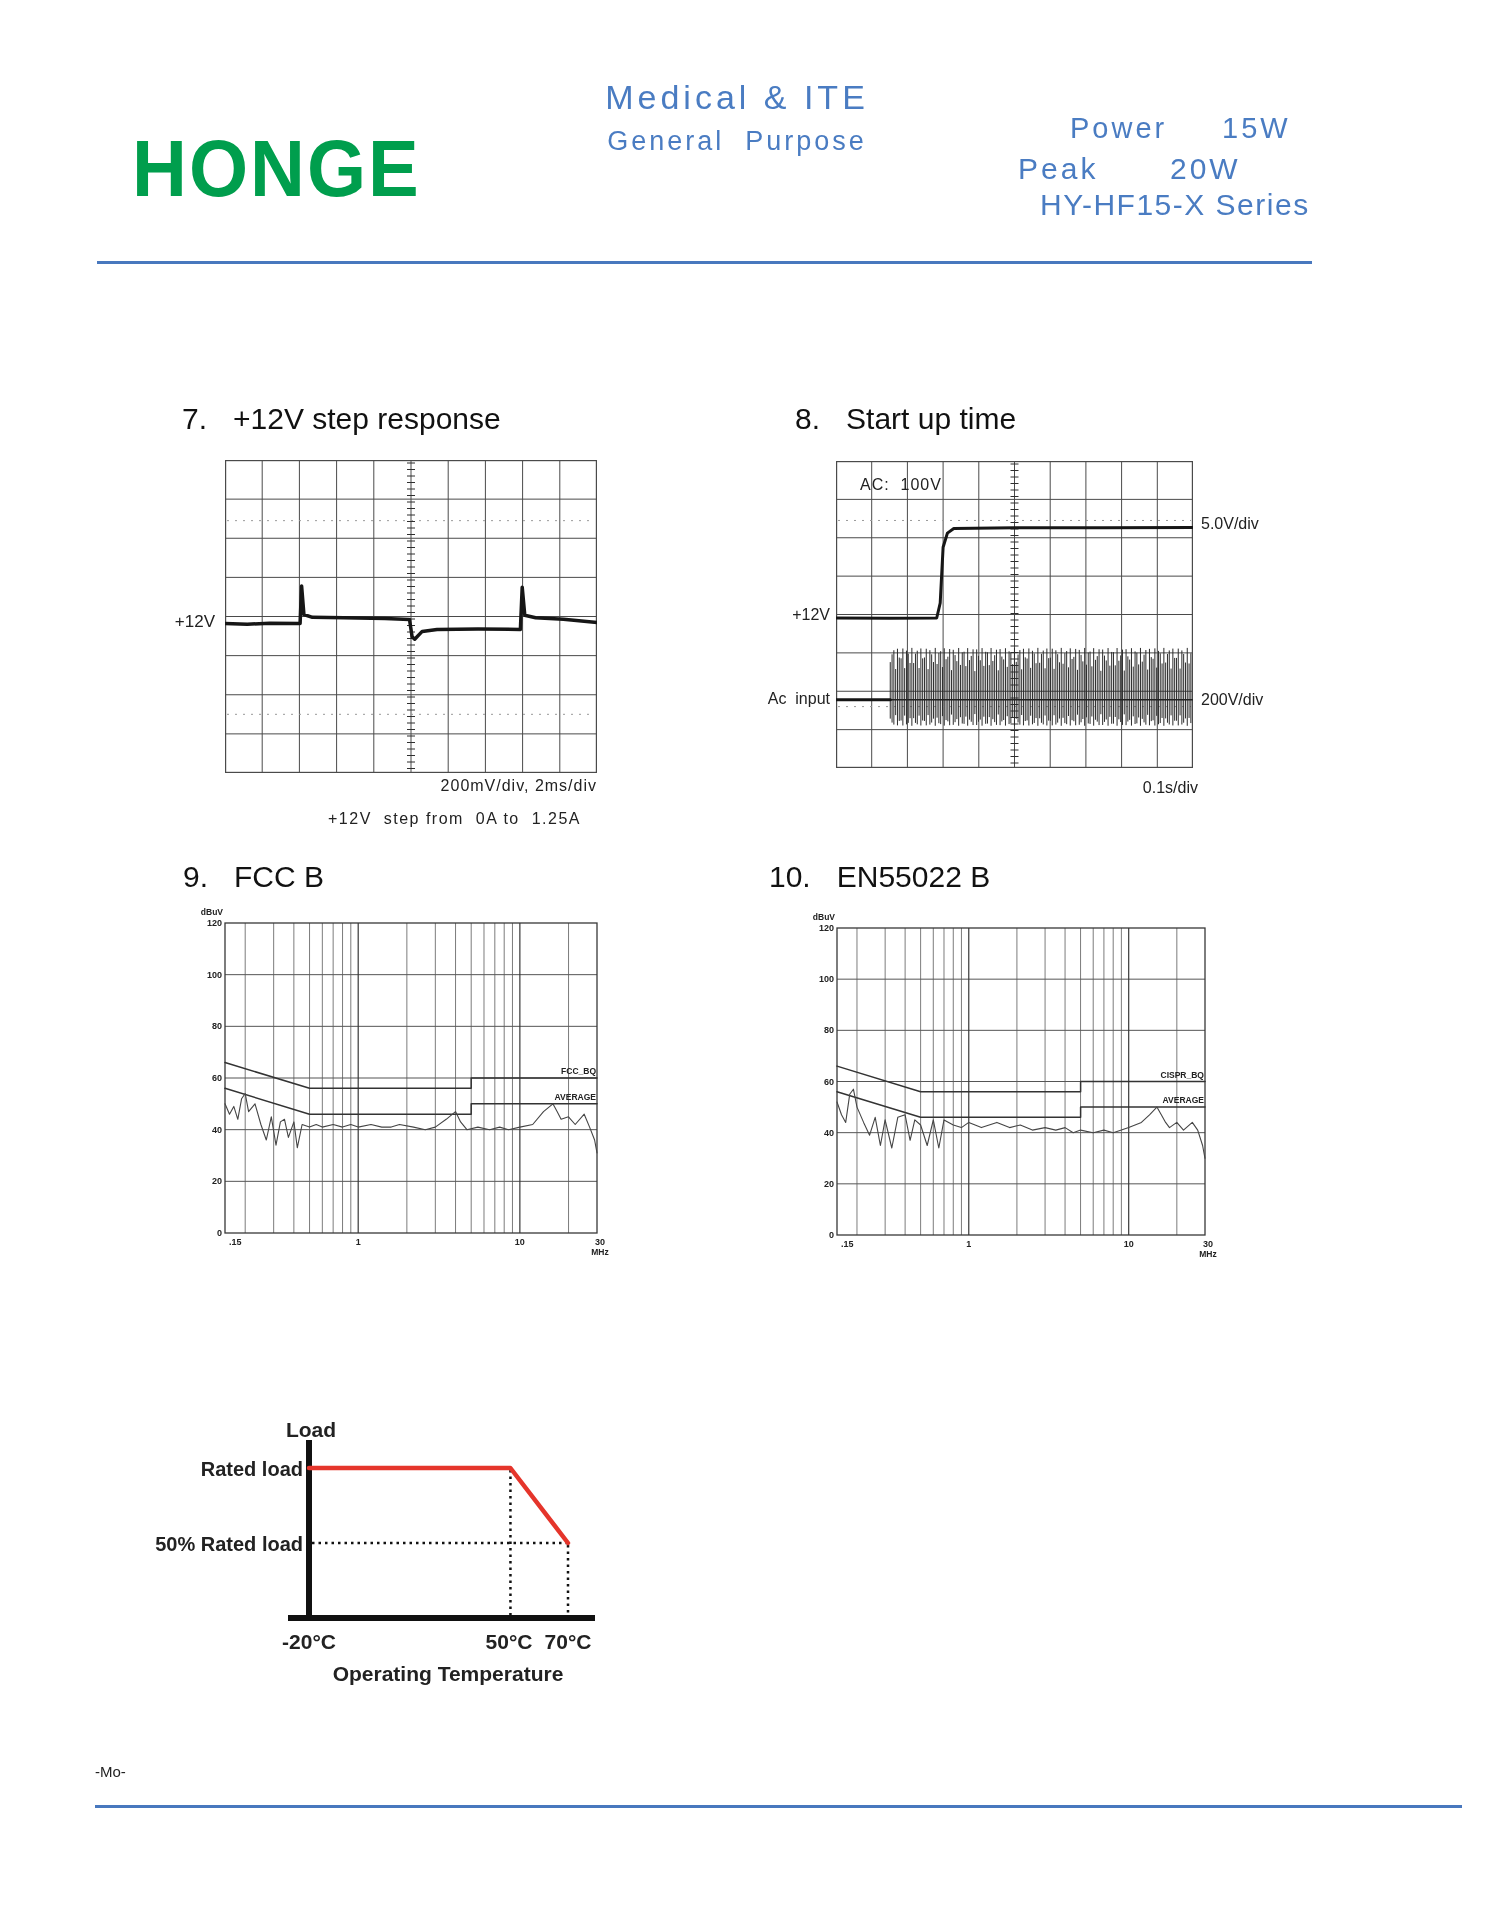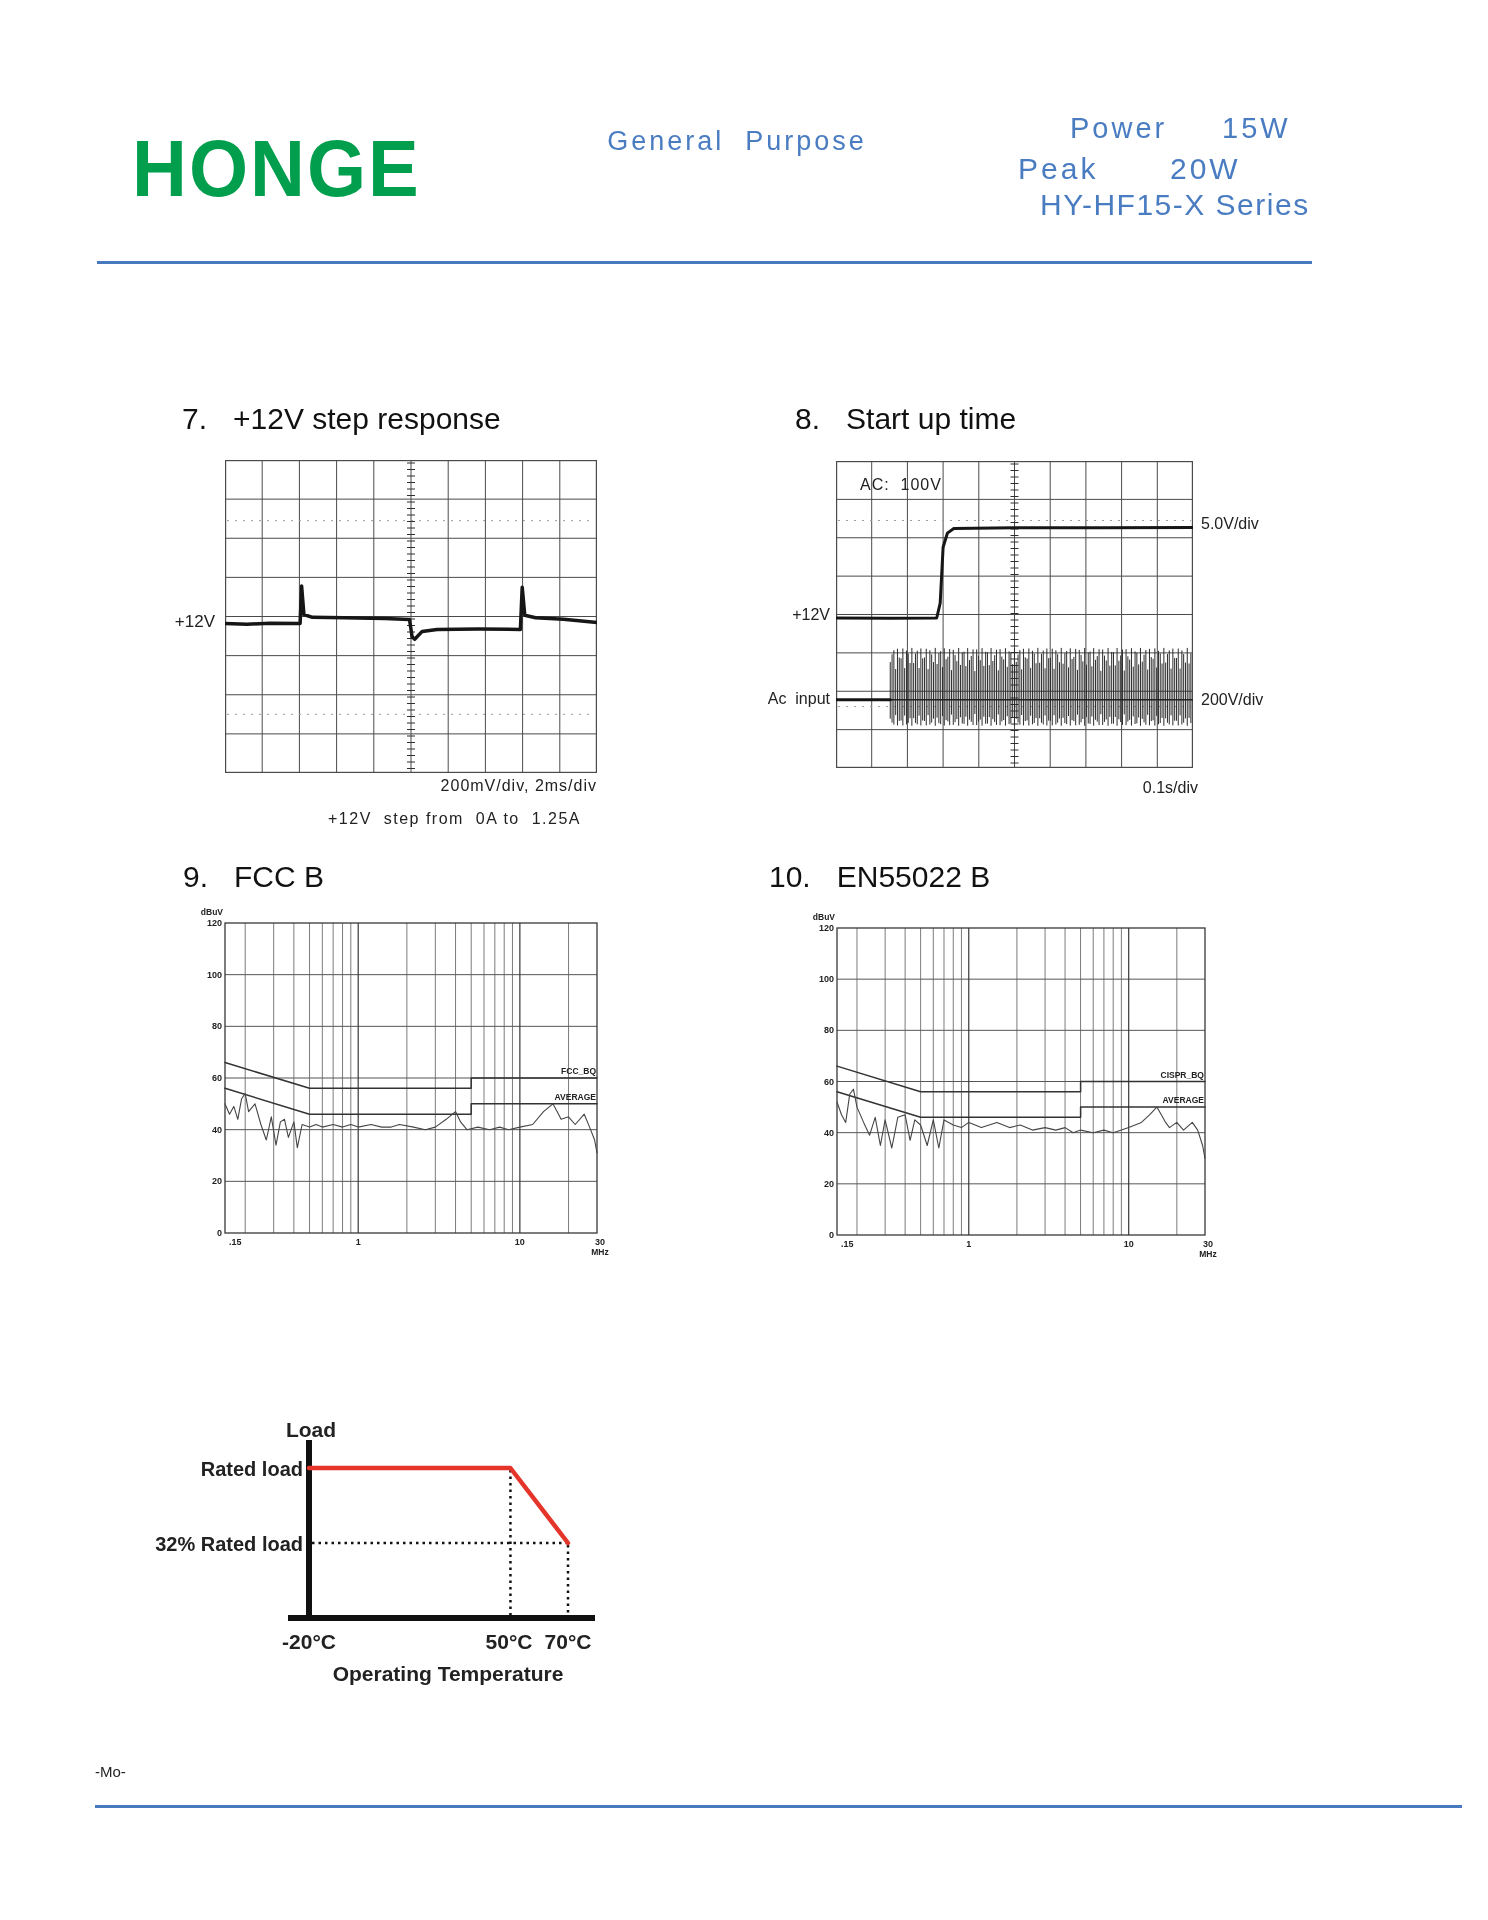--- a/index.html
+++ b/index.html
@@ -17,20 +17,21 @@
   .bold { font-weight:700; }
   svg { display:block; }
 </style>
 </head>
 <body>
 
 <div class="page">
 
   <div class="abs logo" style="left:132px; top:122px; font-size:76px; color:#009E4D;">HONGE</div>
 
+  <div class="abs blue center" style="left:577px; top:78px; width:320px; font-size:34px; letter-spacing:4px;">Medical &amp; ITE</div>
   <div class="abs blue center pre" style="left:577px; top:126px; width:320px; font-size:27px; letter-spacing:3px;">General  Purpose</div>
 
   <div class="abs blue" style="left:1070px; top:112px; width:300px; font-size:29px; letter-spacing:3px; display:flex;">
     <span style="width:152px;">Power</span>
     <span>15W</span>
   </div>
   <div class="abs blue" style="left:1018px; top:152px; width:300px; font-size:30px; letter-spacing:3px; display:flex;">
     <span style="width:152px;">Peak</span>
     <span>20W</span>
   </div>
@@ -469,21 +470,21 @@
   <svg class="abs" style="left:100px; top:1400px;" width="520" height="300">
       <line x1="188" y1="218" x2="495" y2="218" stroke="#111" stroke-width="6"></line>
       <line x1="209" y1="40" x2="209" y2="221" stroke="#111" stroke-width="6"></line>
       <line x1="410.44444444444446" y1="70" x2="410.44444444444446" y2="215" stroke="#111" stroke-width="2.5" stroke-dasharray="2.5,4"></line>
       <line x1="468" y1="145" x2="468" y2="215" stroke="#111" stroke-width="2.5" stroke-dasharray="2.5,4"></line>
       <line x1="212" y1="143" x2="468" y2="143" stroke="#111" stroke-width="2.5" stroke-dasharray="2.5,4"></line>
       <polyline points="209.0,68.0 410.4,68.0 468.0,143.0" fill="none" stroke="#E5352B" stroke-width="4.5" stroke-linejoin="round" stroke-linecap="round"></polyline>
     </svg>
   <div class="abs lbl bold center" style="left:271px; top:1418px; width:80px; font-size:21px;">Load</div>
   <div class="abs lbl bold right" style="left:153px; top:1458px; width:150px; font-size:20px;">Rated load</div>
-  <div class="abs lbl bold right" style="left:113px; top:1533px; width:190px; font-size:20px;">32% Rated load</div>
+  <div class="abs lbl bold right" style="left:113px; top:1533px; width:190px; font-size:20px;">50% Rated load</div>
   <div class="abs lbl bold center" style="left:279px; top:1630px; width:60px; font-size:21px;">-20°C</div>
   <div class="abs lbl bold center" style="left:479px; top:1630px; width:60px; font-size:21px;">50°C</div>
   <div class="abs lbl bold center" style="left:538px; top:1630px; width:60px; font-size:21px;">70°C</div>
   <div class="abs lbl bold center" style="left:308px; top:1662px; width:280px; font-size:21px;">Operating Temperature</div>
 
   <div class="abs lbl" style="left:95px; top:1763px; font-size:15px;">-Mo-</div>
   <div class="abs rule" style="left:95px; top:1805px; width:1367px;"></div>
 
 </div>
 

